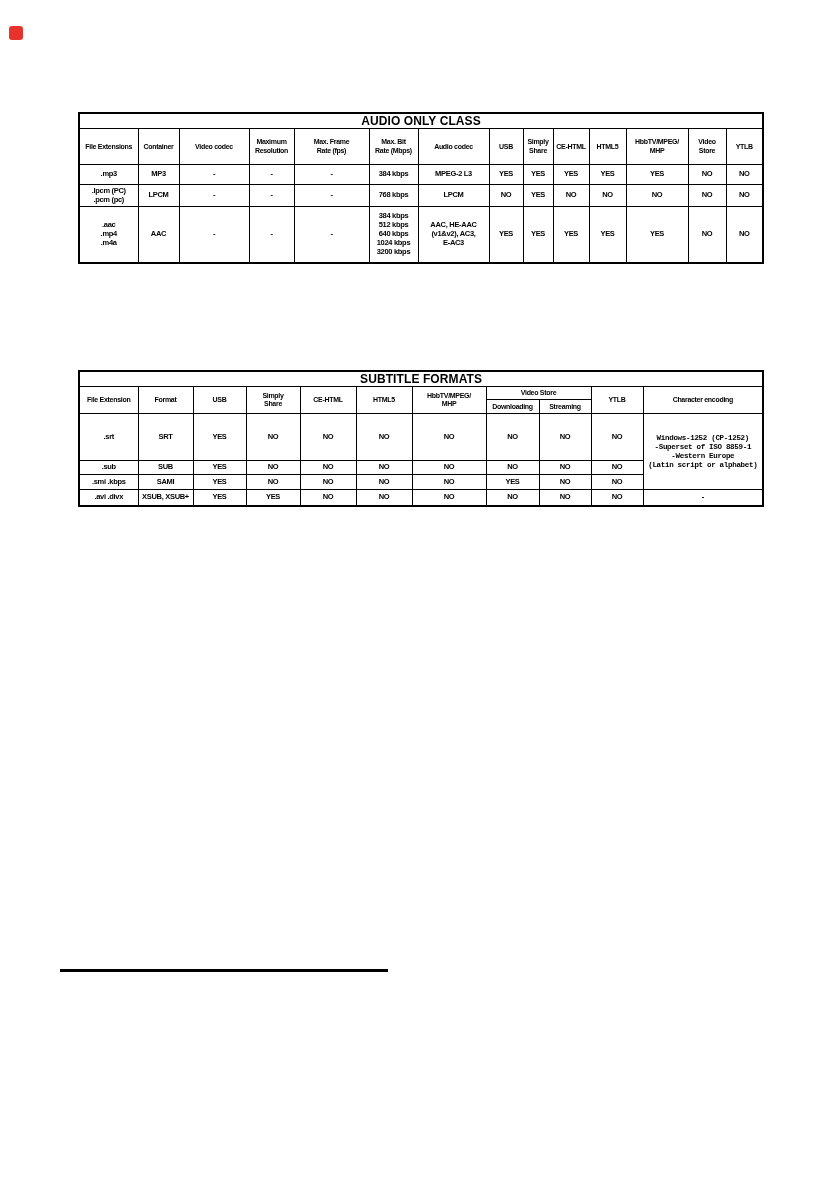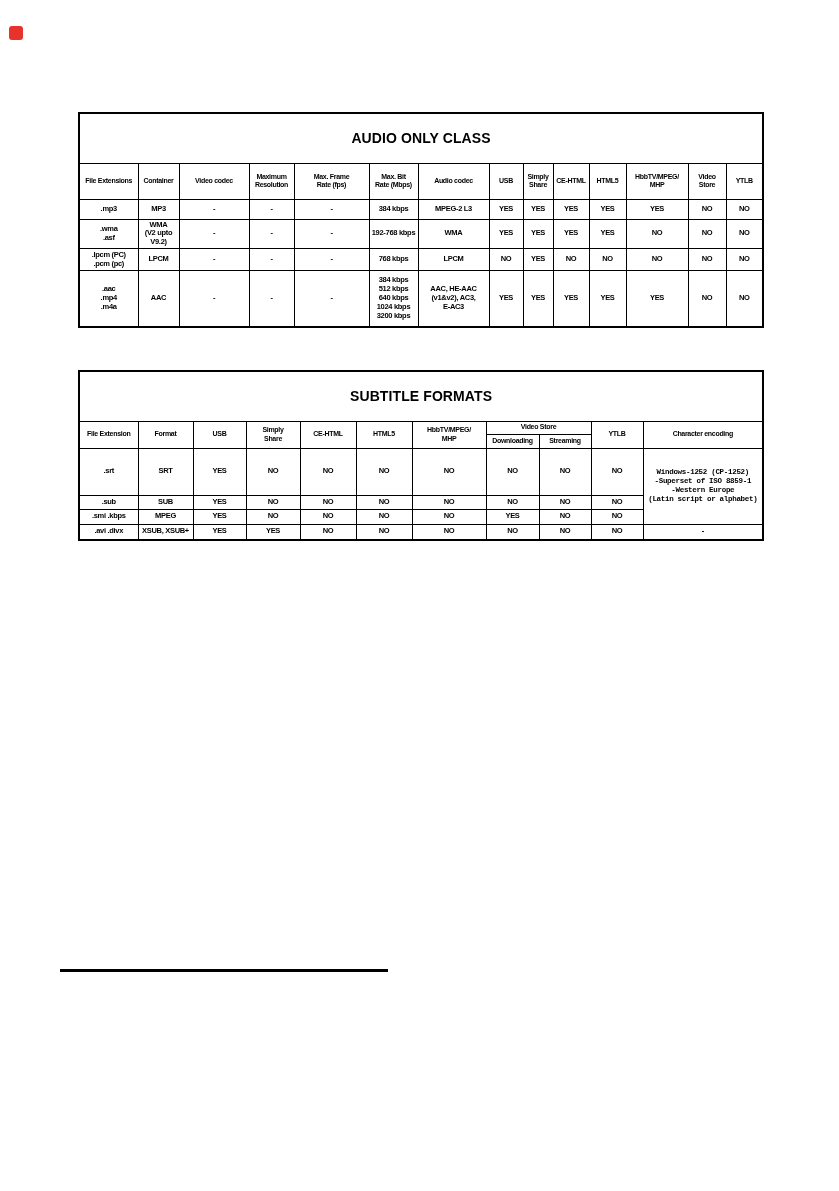--- a/index.html
+++ b/index.html
@@ -34,23 +34,23 @@
     vertical-align: middle;
     padding: 1px 0;
     font-size: 7.5px;
     line-height: 1.18;
     letter-spacing: -0.3px;
     white-space: pre-line;
     overflow: hidden;
   }
   .doc-table th { font-size: 7px; }
   .doc-table .title-cell {
-    font-size: 14px;
+    font-size: 12px;
     letter-spacing: 0.1px;
-    padding: 16px;
+    padding: 0;
   }
   #audio-table { left: 78px; top: 112px; width: 684px; }
   #subtitle-table { left: 78px; top: 370px; width: 684px; }
   .char-enc-merged {
     vertical-align: top;
     padding-top: 7px;
     font-family: Liberation Mono, monospace;
   }
   .footnote-line {
     position: absolute;
@@ -118,39 +118,20 @@
       <td>384 kbps</td>
       <td>MPEG-2 L3</td>
       <td>YES</td>
       <td>YES</td>
       <td>YES</td>
       <td>YES</td>
       <td>YES</td>
       <td>NO</td>
       <td>NO</td>
     </tr>
-    <tr style="height:24px">
-      <td>.wma
-.asf</td>
-      <td>WMA
-(V2 upto
-V9.2)</td>
-      <td>-</td>
-      <td>-</td>
-      <td>-</td>
-      <td>192-768 kbps</td>
-      <td>WMA</td>
-      <td>YES</td>
-      <td>YES</td>
-      <td>YES</td>
-      <td>YES</td>
-      <td>NO</td>
-      <td>NO</td>
-      <td>NO</td>
-    </tr>
     <tr style="height:22px">
       <td>.lpcm (PC)
 .pcm (pc)</td>
       <td>LPCM</td>
       <td>-</td>
       <td>-</td>
       <td>-</td>
       <td>768 kbps</td>
       <td>LPCM</td>
       <td>NO</td>
@@ -247,21 +228,21 @@
       <td>NO</td>
       <td>NO</td>
       <td>NO</td>
       <td>NO</td>
       <td>NO</td>
       <td>NO</td>
       <td>NO</td>
     </tr>
     <tr style="height:15px">
       <td>.smi .kbps</td>
-      <td>MPEG</td>
+      <td>SAMI</td>
       <td>YES</td>
       <td>NO</td>
       <td>NO</td>
       <td>NO</td>
       <td>NO</td>
       <td>YES</td>
       <td>NO</td>
       <td>NO</td>
     </tr>
     <tr style="height:16px">

